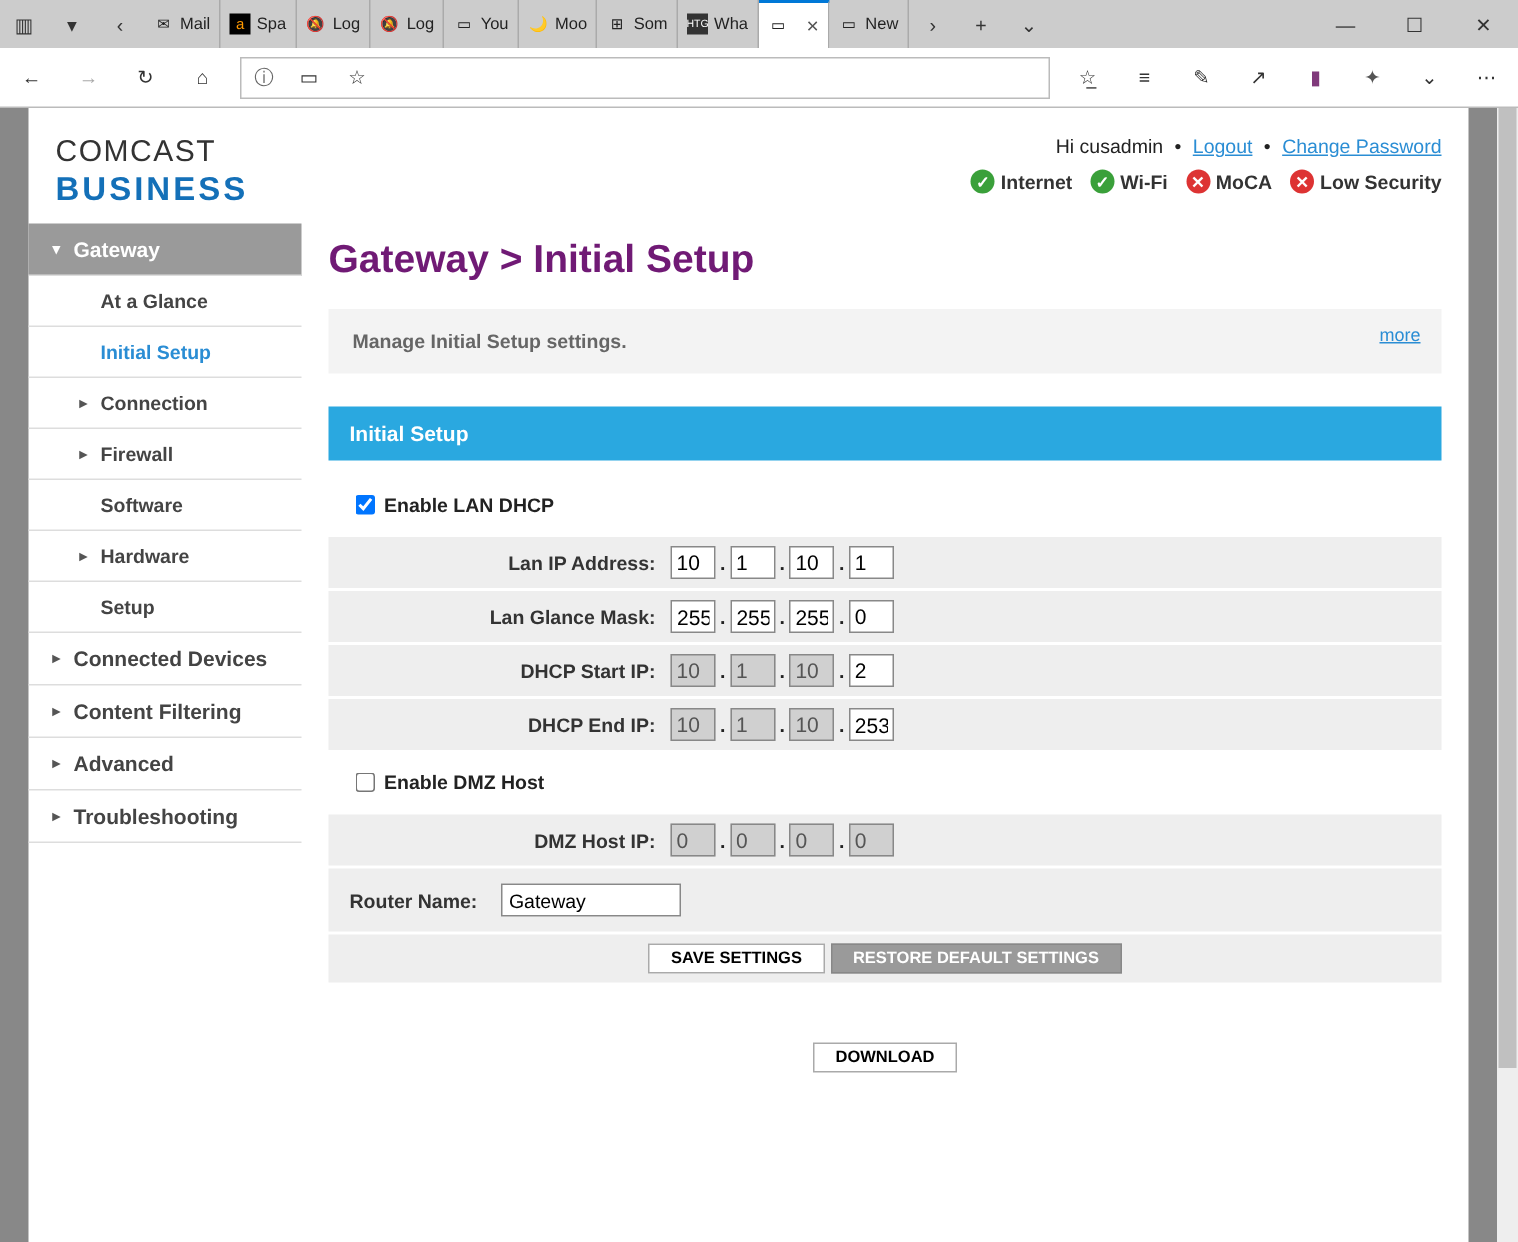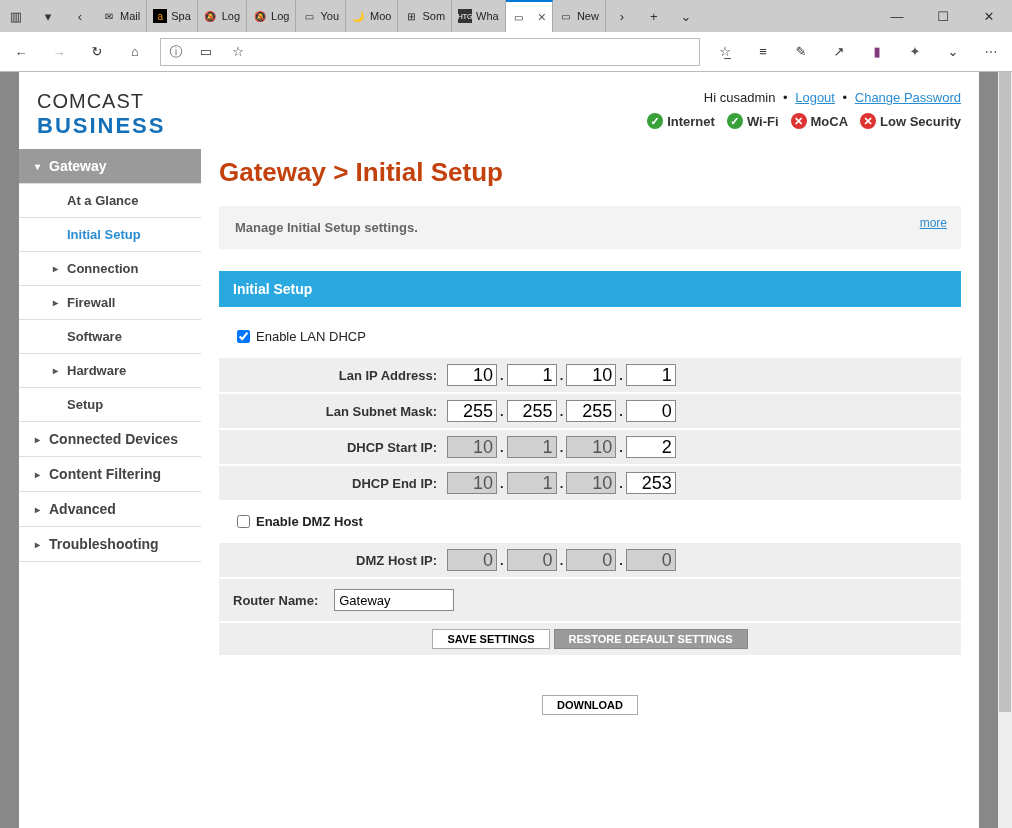--- a/index.html
+++ b/index.html
@@ -52,33 +52,33 @@
   .sidebar { width: 182px; padding-left: 0; }
   .nav-item, .nav-sub { display: flex; align-items: center; padding: 9px 10px 9px 16px; border-bottom: 1px solid #ddd; font-size: 14px; font-weight: 600; color: #444; cursor: pointer; }
   .nav-item .chev, .nav-sub .chev { width: 10px; font-size: 10px; color: #555; margin-right: 4px; }
   .nav-item.active { background: #9a9a9a; color: #fff; }
   .nav-item.active .chev { color: #fff; }
   .nav-sub { padding-left: 34px; font-weight: 600; font-size: 13px; }
   .nav-sub.current { color: #2a8dd4; }
 
   
   .main { flex: 1; padding: 0 18px; }
-  .page-title { font-size: 26px; font-weight: 700; color: #c2410c; margin: 8px 0 18px 0; }
+  .page-title { font-size: 26px; font-weight: 700; color: #701a75; margin: 8px 0 18px 0; }
   .info-box { background: #f3f3f3; padding: 14px 16px; color: #666; font-weight: 600; position: relative; margin-bottom: 22px; }
   .info-box .more { position: absolute; right: 14px; top: 10px; color: #2a8dd4; text-decoration: underline; font-weight: normal; font-size: 12px; cursor: pointer; }
 
   .sec-header { background: #2aa8e0; color: #fff; font-weight: 700; padding: 10px 14px; font-size: 14px; }
   .sec-body { padding: 10px 0 0 0; }
   .form-row { display: flex; align-items: center; background: #eee; padding: 6px 10px; margin-bottom: 2px; }
   .form-row.plain { background: transparent; padding: 10px 14px; }
   .form-label { width: 218px; text-align: right; font-weight: 700; color: #333; padding-right: 10px; font-size: 13px; }
   .form-row .chk { margin-right: 6px; }
   .ip-inputs { display: flex; align-items: center; gap: 3px; }
   .ip-inputs .dot-sep { font-weight: bold; }
-  .ip-oct { width: 50px; height: 22px; border: 1px solid #888; text-align: right; padding: 0 3px; font-size: 18px; }
+  .ip-oct { width: 30px; height: 22px; border: 1px solid #888; text-align: left; padding: 0 3px; font-size: 14px; }
   .ip-oct:disabled { background: #d0d0d0; color: #555; }
   .txt { height: 22px; border: 1px solid #888; padding: 0 4px; font-size: 13px; }
   .btn-row { display: flex; justify-content: center; gap: 4px; padding: 6px 0; background: #eee; margin-top: 2px; }
   .btn { border: 1px solid #aaa; background: #fff; font-size: 11px; font-weight: 700; padding: 3px 14px; cursor: pointer; }
   .btn.dark { background: #9a9a9a; color: #fff; border: 1px solid #888; }
 
   .sec-spacer { height: 22px; }
 </style>
 </head>
 <body>
@@ -260,38 +260,38 @@
           <div class="info-box">
             <span>Manage Initial Setup settings.</span>
             <a class="more">more</a>
           </div>
 
           <div class="sec-header">Initial Setup</div>
           <div class="sec-body">
 
             <div class="form-row plain">
               <input type="checkbox" class="chk" checked="" style="">
-              <span style="font-weight:400;">Enable LAN DHCP</span>
+              <span style="font-weight:700;">Enable LAN DHCP</span>
             </div>
 
             <div class="form-row">
               <div class="form-label">Lan IP Address:</div>
               <div class="ip-inputs">
                 <input class="ip-oct" value="10" style="">
                   <span class="dot-sep">.</span>
                 <input class="ip-oct" value="1" style="">
                   <span class="dot-sep">.</span>
                 <input class="ip-oct" value="10" style="">
                   <span class="dot-sep">.</span>
                 <input class="ip-oct" value="1" style="">
               </div>
             </div>
 
             <div class="form-row">
-              <div class="form-label">Lan Subnet Mask:</div>
+              <div class="form-label">Lan Glance Mask:</div>
               <div class="ip-inputs">
                 <input class="ip-oct" value="255" style="">
                   <span class="dot-sep">.</span>
                 <input class="ip-oct" value="255" style="">
                   <span class="dot-sep">.</span>
                 <input class="ip-oct" value="255" style="">
                   <span class="dot-sep">.</span>
                 <input class="ip-oct" value="0" style="">
               </div>
             </div>

